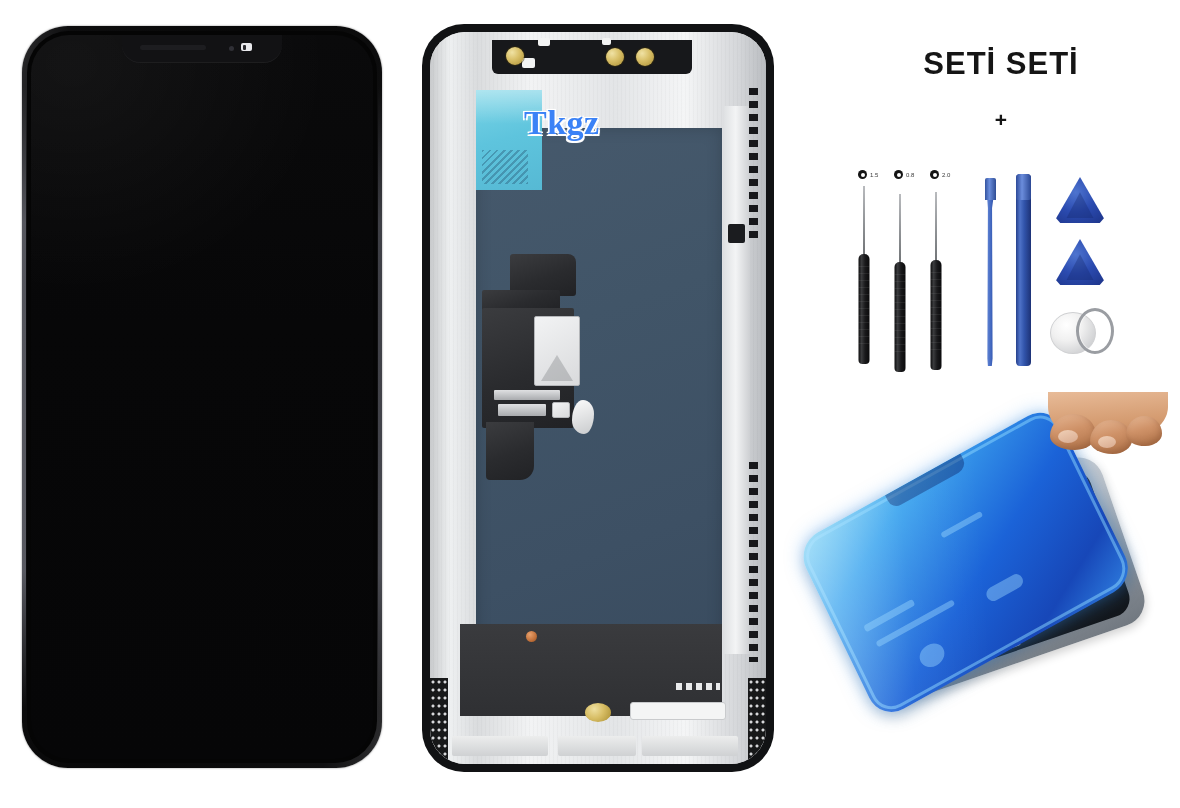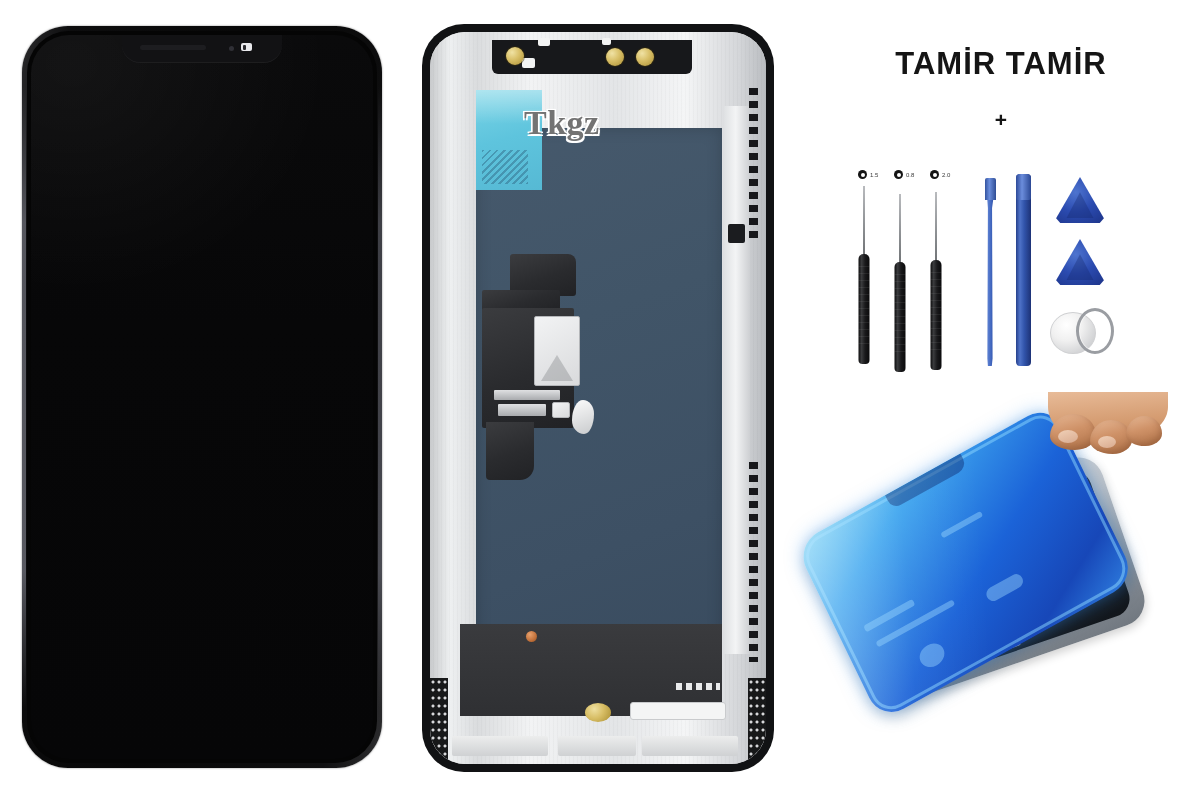--- a/index.html
+++ b/index.html
@@ -290,21 +290,21 @@
 
   
   .watermark {
     position: absolute;
     left: 524px;
     top: 104px;
     font-family: "Liberation Serif", serif;
     font-weight: 700;
     font-size: 34px;
     letter-spacing: .5px;
-    color: #737373;
+    color: #3b82f6;
     text-shadow:
       -1.5px -1.5px 0 #ffffff,  1.5px -1.5px 0 #ffffff,
       -1.5px  1.5px 0 #ffffff,  1.5px  1.5px 0 #ffffff,
        0 0 3px rgba(255,255,255,.9);
     user-select: none;
   }
 
   
   .kit-title {
     position: absolute;
@@ -621,21 +621,21 @@
       <div class="perf" style="left:0;bottom:0;height:86px;"></div>
       <div class="perf" style="right:0;bottom:0;height:86px;"></div>
       <div class="bottom-tab" style="left:22px;width:96px;"></div>
       <div class="bottom-tab" style="left:128px;width:78px;"></div>
       <div class="bottom-tab" style="left:212px;width:96px;"></div>
     </div>
   </div>
 
   <div class="watermark">Tkgz</div>
 
-  <div class="kit-title">TAMİR TAMİR</div>
+  <div class="kit-title">SETİ SETİ</div>
   <div class="kit-plus">+</div>
 
   <div class="toolkit">
 
     <div class="bit-badge" style="left:2px;top:2px;">
       <span class="glyph"></span>
       <span>1.5</span>
     </div>
     <div class="driver" style="left:0;top:0;">
       <div class="tip"></div>

